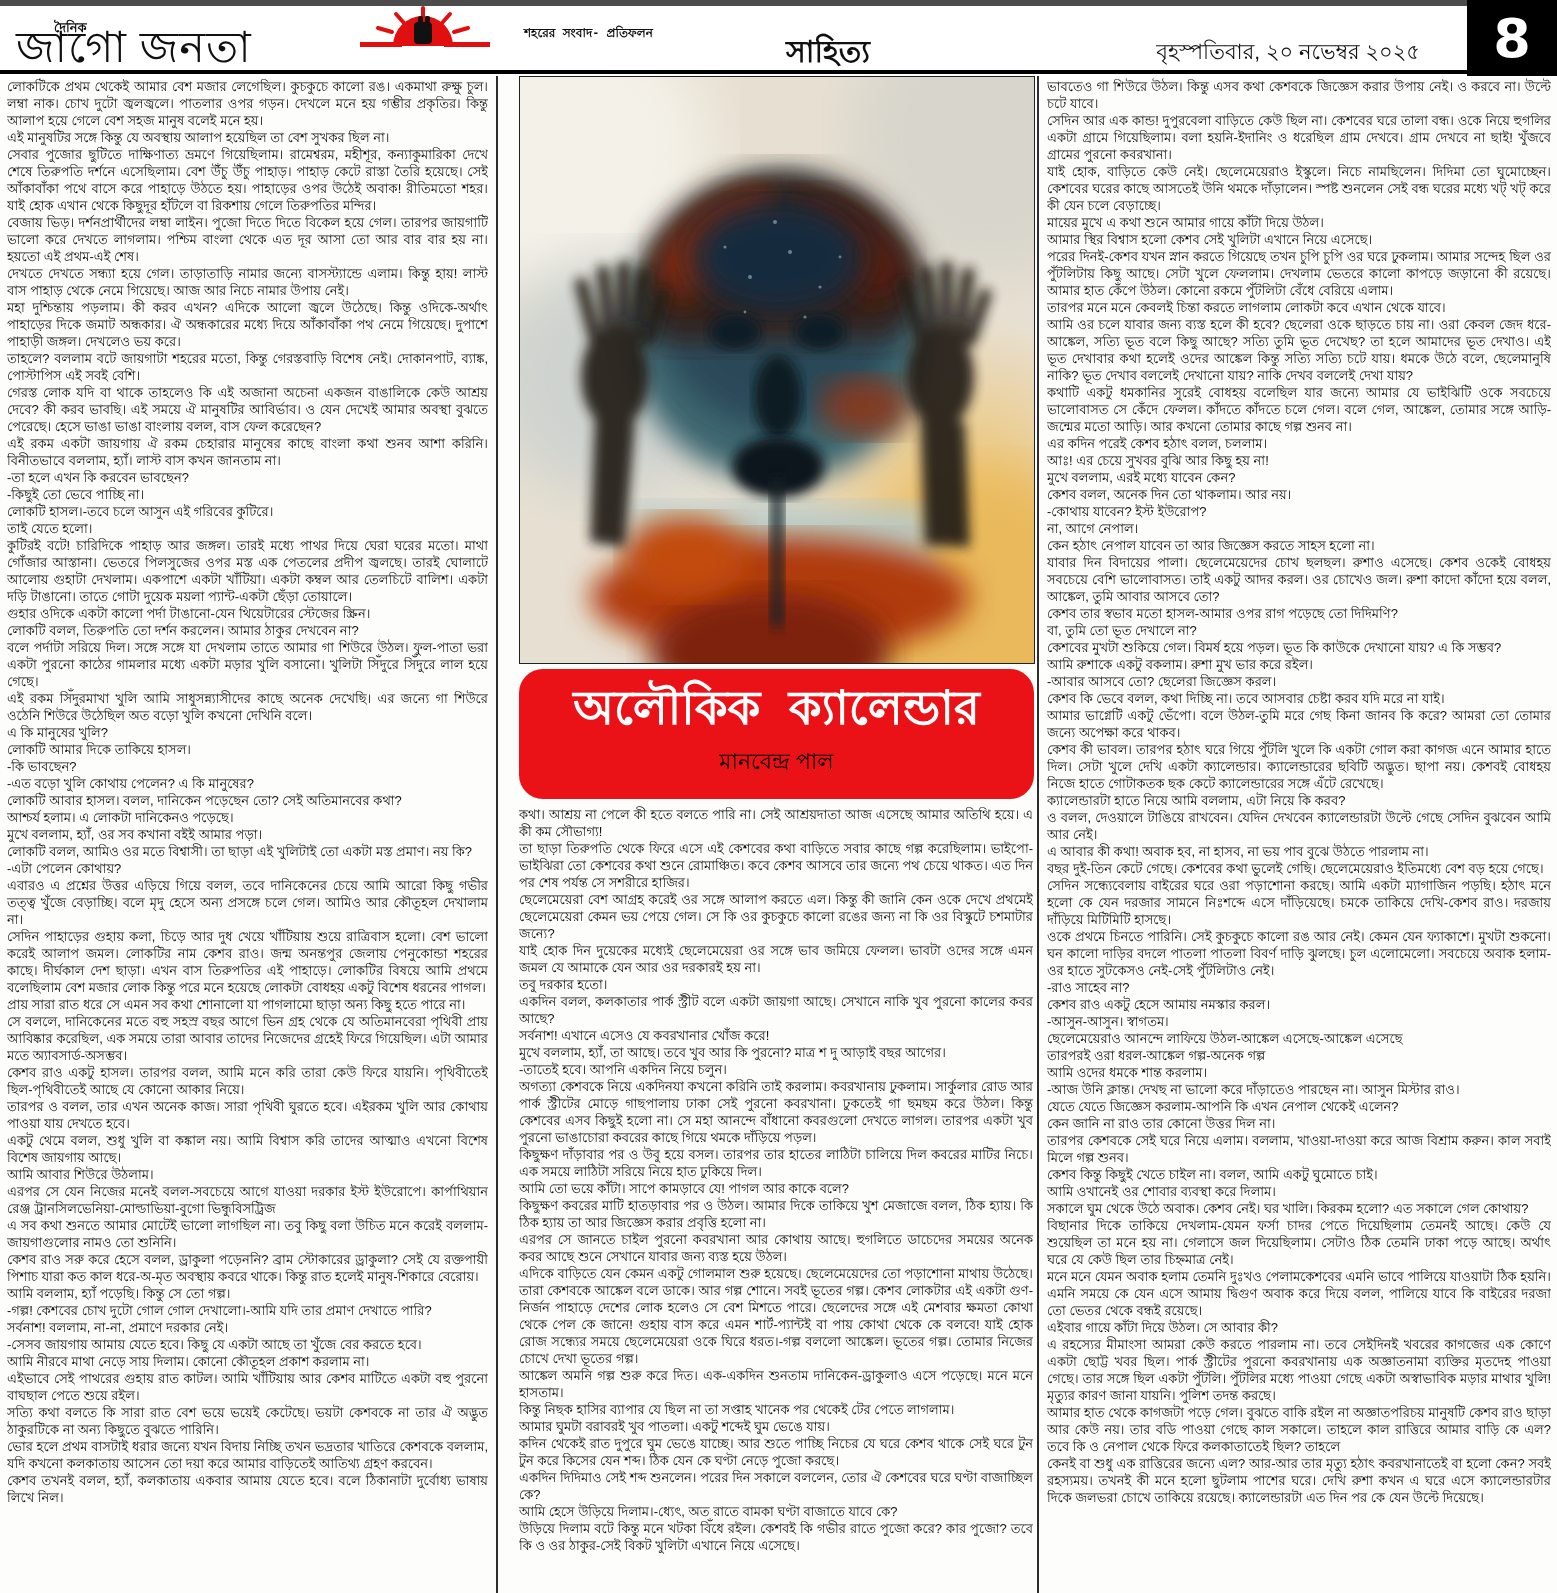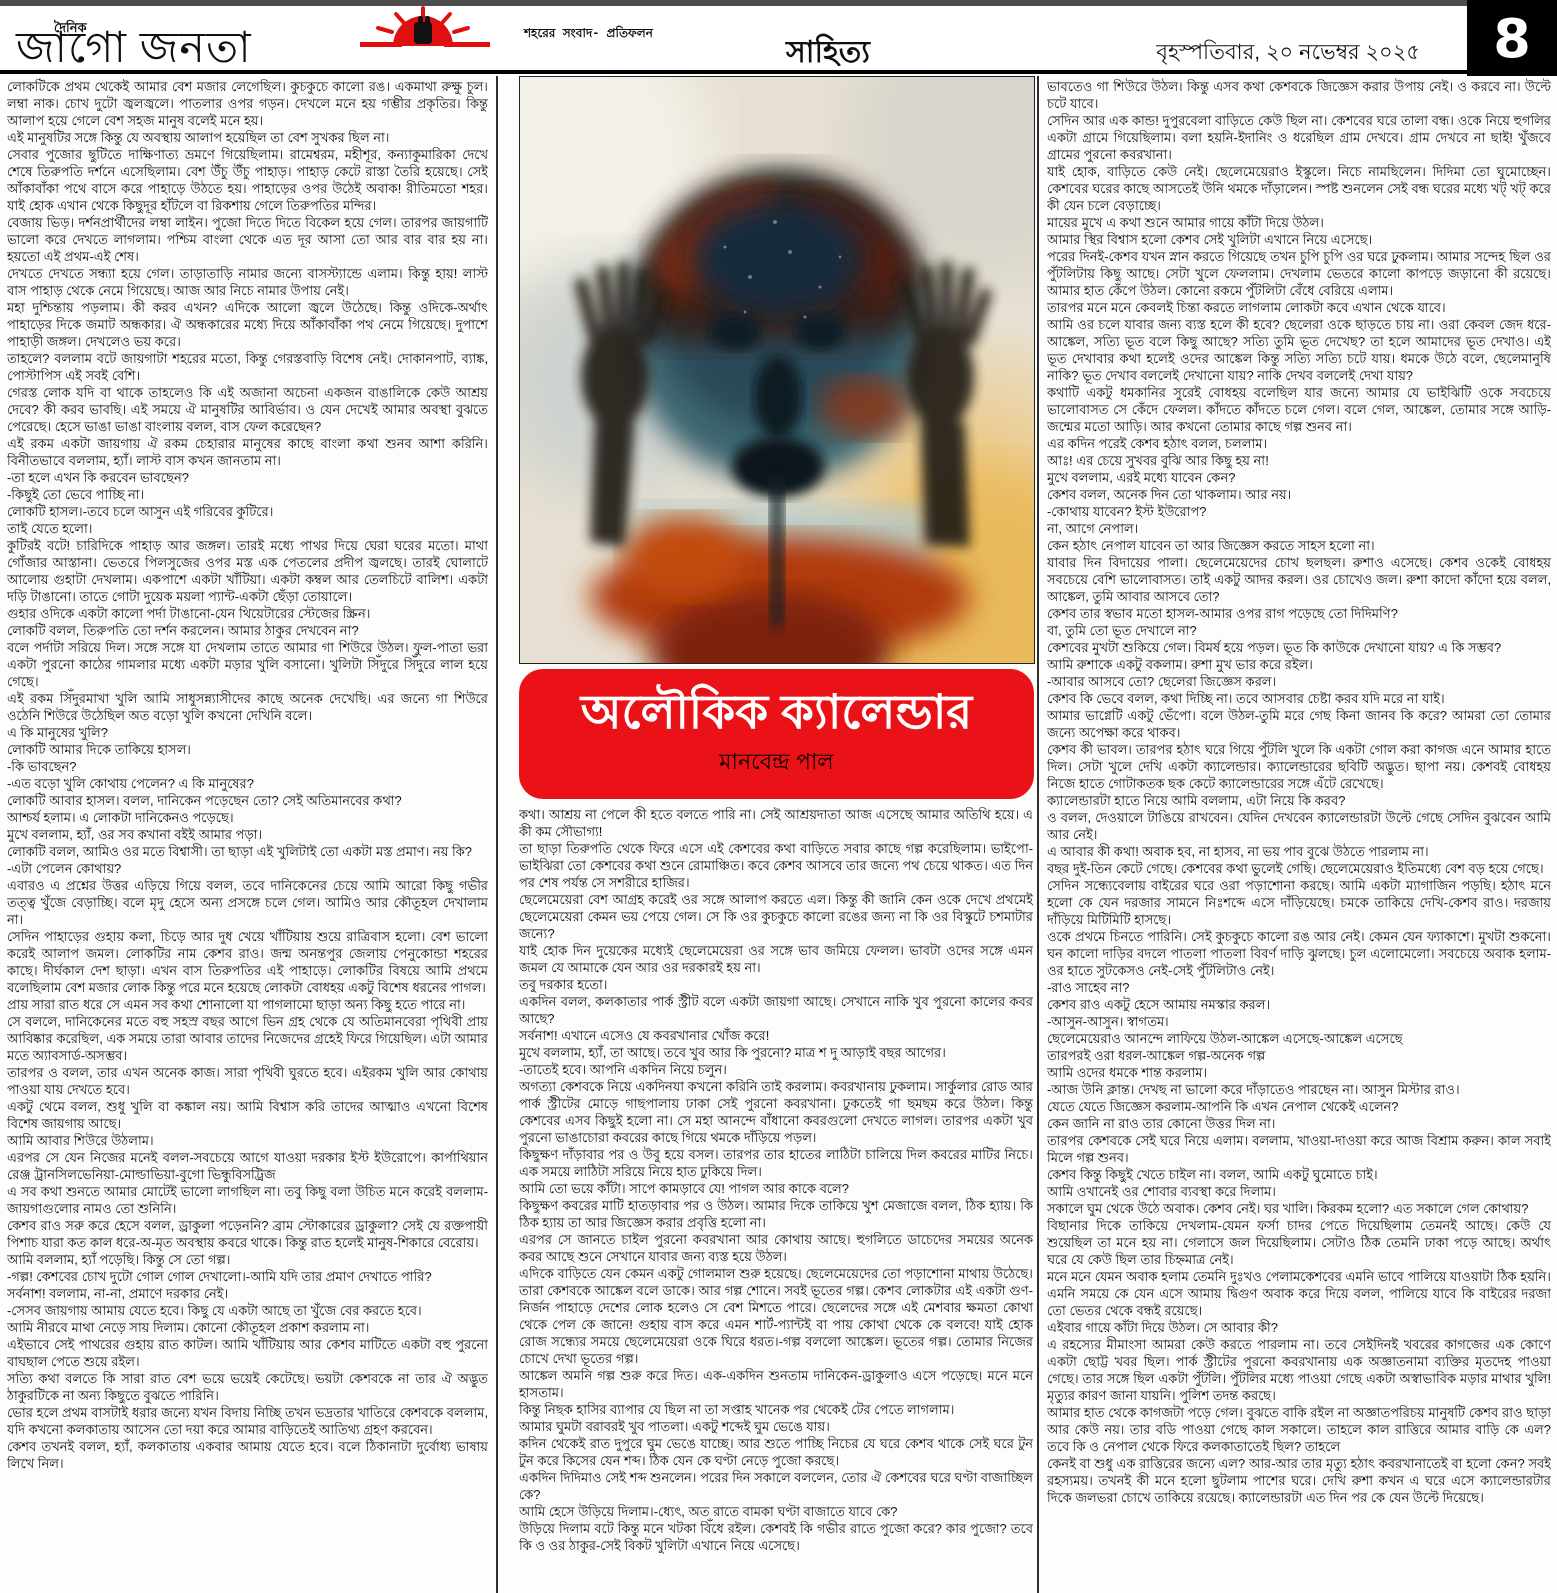--- a/index.html
+++ b/index.html
@@ -24,21 +24,21 @@
   .col{position:absolute;top:78px;bottom:0;font-size:13px;line-height:17px;text-align:justify;overflow:hidden;}
   .col p{margin:0;}
   .col-left{left:7px;width:481px;}
   .col-right{left:1047px;width:504px;}
   .col-mid{left:519px;width:514px;top:806px;}
   
   .artwork{position:absolute;left:519px;top:76px;width:514px;height:586px;border:1px solid #222;overflow:hidden;}
   
   .title-banner{position:absolute;left:519px;top:669px;width:515px;height:130px;border-radius:24px;
                 display:flex;flex-direction:column;align-items:center;justify-content:center;}
-  .story-title{color:#fff;font-size:47px;font-weight:bold;line-height:1.05;}
+  .story-title{color:#fff;font-size:47px;font-weight:bold;line-height:1.05;font-family:Liberation Mono, monospace;}
   .story-author{color:#000000;font-size:22px;margin-top:8px;}
 </style>
 </head>
 <body>
 
 <div class="page">
   <div class="topbar"></div>
 
   <div class="masthead">
     <span class="daily">দৈনিক</span>
@@ -178,20 +178,21 @@
       <p>-এত বড়ো খুলি কোথায় পেলেন? এ কি মানুষের?</p>
       <p>লোকটি আবার হাসল। বলল, দানিকেন পড়েছেন তো? সেই অতিমানবের কথা?</p>
       <p>আশ্চর্য হলাম। এ লোকটা দানিকেনও পড়েছে।</p>
       <p>মুখে বললাম, হ্যাঁ, ওর সব কখানা বইই আমার পড়া।</p>
       <p>লোকটি বলল, আমিও ওর মতে বিশ্বাসী। তা ছাড়া এই খুলিটাই তো একটা মস্ত প্রমাণ। নয় কি?</p>
       <p>-এটা পেলেন কোথায়?</p>
       <p>এবারও এ প্রশ্নের উত্তর এড়িয়ে গিয়ে বলল, তবে দানিকেনের চেয়ে আমি আরো কিছু গভীর তত্ত্ব খুঁজে বেড়াচ্ছি। বলে মৃদু হেসে অন্য প্রসঙ্গে চলে গেল। আমিও আর কৌতূহল দেখালাম না।</p>
       <p>সেদিন পাহাড়ের গুহায় কলা, চিড়ে আর দুধ খেয়ে খাঁটিয়ায় শুয়ে রাত্রিবাস হলো। বেশ ভালো করেই আলাপ জমল। লোকটির নাম কেশব রাও। জন্ম অনন্তপুর জেলায় পেনুকোন্ডা শহরের কাছে। দীর্ঘকাল দেশ ছাড়া। এখন বাস তিরুপতির এই পাহাড়ে। লোকটির বিষয়ে আমি প্রথমে বলেছিলাম বেশ মজার লোক কিন্তু পরে মনে হয়েছে লোকটা বোধহয় একটু বিশেষ ধরনের পাগল।</p>
       <p>প্রায় সারা রাত ধরে সে এমন সব কথা শোনালো যা পাগলামো ছাড়া অন্য কিছু হতে পারে না।</p>
       <p>সে বললে, দানিকেনের মতে বহু সহস্র বছর আগে ভিন গ্রহ থেকে যে অতিমানবেরা পৃথিবী প্রায় আবিষ্কার করেছিল, এক সময়ে তারা আবার তাদের নিজেদের গ্রহেই ফিরে গিয়েছিল। এটা আমার মতে অ্যাবসার্ড-অসম্ভব।</p>
+      <p>কেশব রাও একটু হাসল। তারপর বলল, আমি মনে করি তারা কেউ ফিরে যায়নি। পৃথিবীতেই ছিল-পৃথিবীতেই আছে যে কোনো আকার নিয়ে।</p>
       <p>তারপর ও বলল, তার এখন অনেক কাজ। সারা পৃথিবী ঘুরতে হবে। এইরকম খুলি আর কোথায় পাওয়া যায় দেখতে হবে।</p>
       <p>একটু থেমে বলল, শুধু খুলি বা কঙ্কাল নয়। আমি বিশ্বাস করি তাদের আত্মাও এখনো বিশেষ বিশেষ জায়গায় আছে।</p>
       <p>আমি আবার শিউরে উঠলাম।</p>
       <p>এরপর সে যেন নিজের মনেই বলল-সবচেয়ে আগে যাওয়া দরকার ইস্ট ইউরোপে। কার্পাথিয়ান রেঞ্জ ট্রানসিলভেনিয়া-মোল্ডাভিয়া-বুগো ভিন্ধুবিসট্রিজ</p>
       <p>এ সব কথা শুনতে আমার মোটেই ভালো লাগছিল না। তবু কিছু বলা উচিত মনে করেই বললাম-জায়গাগুলোর নামও তো শুনিনি।</p>
       <p>কেশব রাও সরু করে হেসে বলল, ড্রাকুলা পড়েননি? ব্রাম স্টোকারের ড্রাকুলা? সেই যে রক্তপায়ী পিশাচ যারা কত কাল ধরে-অ-মৃত অবস্থায় কবরে থাকে। কিন্তু রাত হলেই মানুষ-শিকারে বেরোয়।</p>
       <p>আমি বললাম, হ্যাঁ পড়েছি। কিন্তু সে তো গল্প।</p>
       <p>-গল্প! কেশবের চোখ দুটো গোল গোল দেখালো।-আমি যদি তার প্রমাণ দেখাতে পারি?</p>
       <p>সর্বনাশ! বললাম, না-না, প্রমাণে দরকার নেই।</p>
       <p>-সেসব জায়গায় আমায় যেতে হবে। কিছু যে একটা আছে তা খুঁজে বের করতে হবে।</p>

